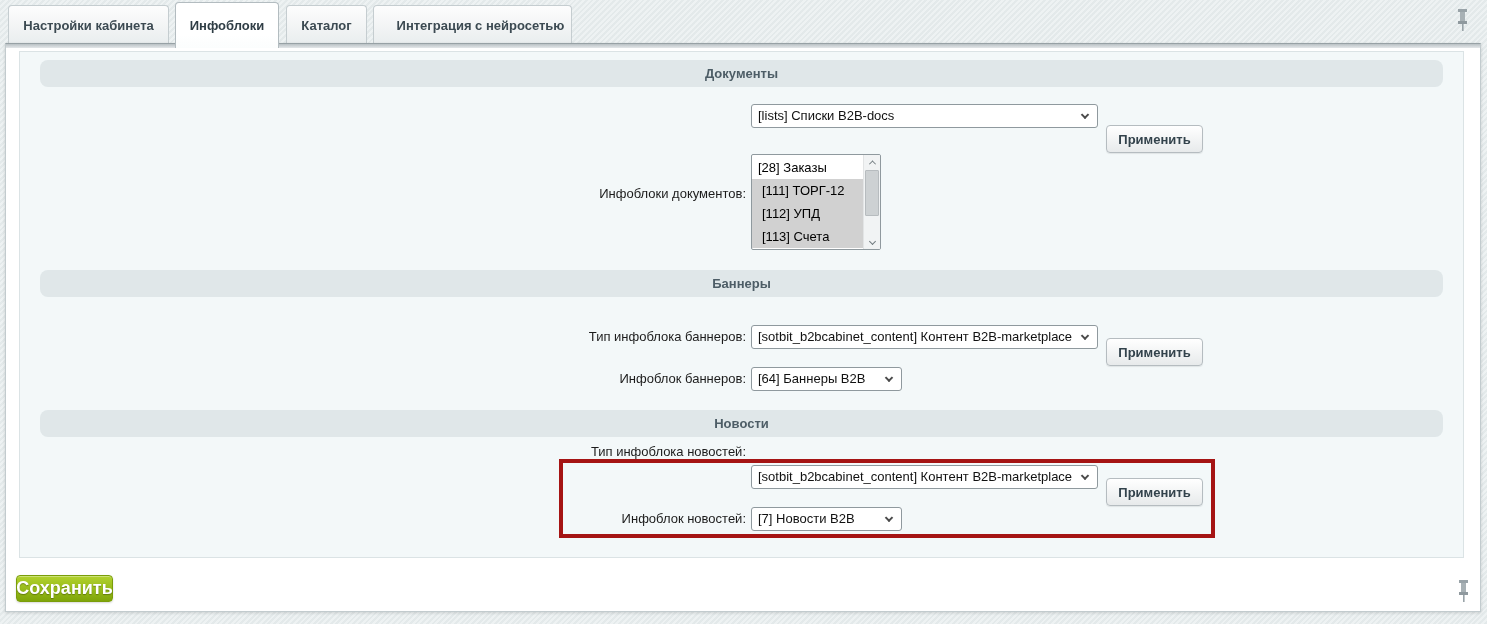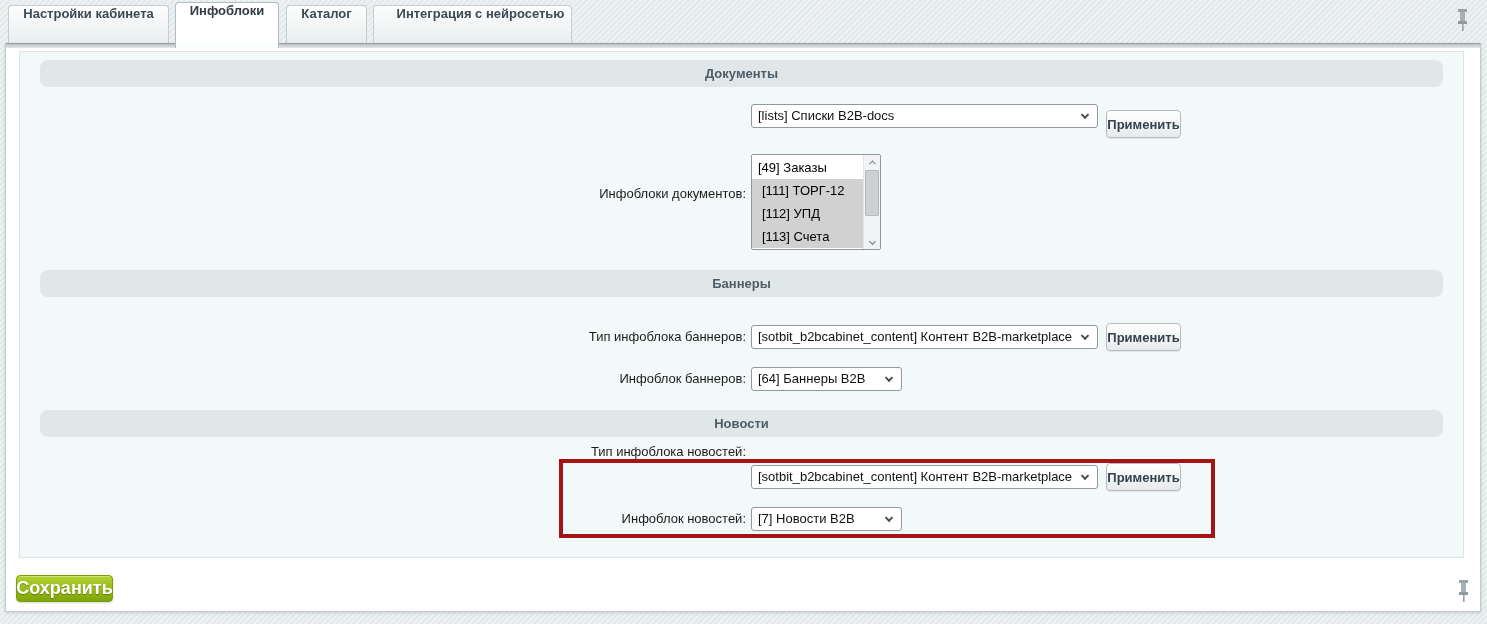--- a/index.html
+++ b/index.html
@@ -10,21 +10,21 @@
     position:relative; width:1487px; height:624px; overflow:hidden;
     background-color:#e7edee;
     background-image:repeating-linear-gradient(135deg, rgba(255,255,255,.28) 0 2px, rgba(0,0,0,0.015) 2px 4px);
   }
 
   
   .tab {
     position:absolute; top:5px; height:39px; z-index:1;
     border:1px solid #c5cdd0; border-bottom:none; border-radius:4px 4px 0 0;
     background:linear-gradient(#fdfdfd,#e9edee);
-    display:flex; justify-content:center;
+    display:flex; align-items:center; justify-content:center;
     font-size:13px; font-weight:bold; color:#3c4a52; cursor:pointer;
   }
   .tab.active {
     top:2px; height:46px; z-index:3;
     background:linear-gradient(#ffffff 70%, #fbfdfd);
     border-color:#b3bcc0; color:#2f3d45;
   }
 
   
   .panel {
@@ -60,26 +60,27 @@
     font-size:13px; color:#111; line-height:22px;
     padding:0 22px 0 6px; overflow:hidden; white-space:nowrap; cursor:pointer;
   }
   .chev {
     position:absolute; right:9px; top:50%; width:6px; height:6px;
     border-right:2px solid #4a4a4a; border-bottom:2px solid #4a4a4a;
     transform:translateY(-70%) rotate(45deg);
   }
 
   .btn-apply {
-    position:absolute; left:1086px; width:75px; height:28px;
+    position:absolute; left:1086px; width:97px; height:28px;
     border:1px solid #b5bcc0; border-radius:4px;
     background:linear-gradient(#ffffff,#e7eaeb);
     display:flex; align-items:center; justify-content:center;
     font-size:13px; font-weight:bold; color:#33434c; cursor:pointer;
     box-shadow:0 1px 1px rgba(0,0,0,.08);
+    margin-top:15px;
   }
 
   
   .listbox {
     position:absolute; left:731px; top:102px; width:130px; height:96px;
     background:#fff; border:1px solid #8f999e; border-radius:2px; overflow:hidden;
   }
   .listbox .opts { position:absolute; left:0; top:1px; right:17px; bottom:0; }
   .opt { height:23px; line-height:23px; font-size:13px; color:#000; padding-left:6px;
          white-space:nowrap; overflow:hidden; cursor:pointer; }
@@ -158,21 +159,21 @@
         <span>[lists] Списки B2B-docs</span>
         <span class="chev"></span>
       </div>
       <div class="btn-apply" style="top:58px;">
         <span>Применить</span>
       </div>
 
       <div class="form-label" style="top:134px;">Инфоблоки документов:</div>
       <div class="listbox">
         <div class="opts">
-          <div class="opt">[49] Заказы</div>
+          <div class="opt">[28] Заказы</div>
           <div class="opt selected">[111] ТОРГ-12</div>
           <div class="opt selected">[112] УПД</div>
           <div class="opt selected">[113] Счета</div>
         </div>
         <div class="vscroll">
           <div class="sb-arrow up">
               <div class="sb-car"></div>
             </div>
           <div class="sb-thumb"></div>
           <div class="sb-arrow down">

